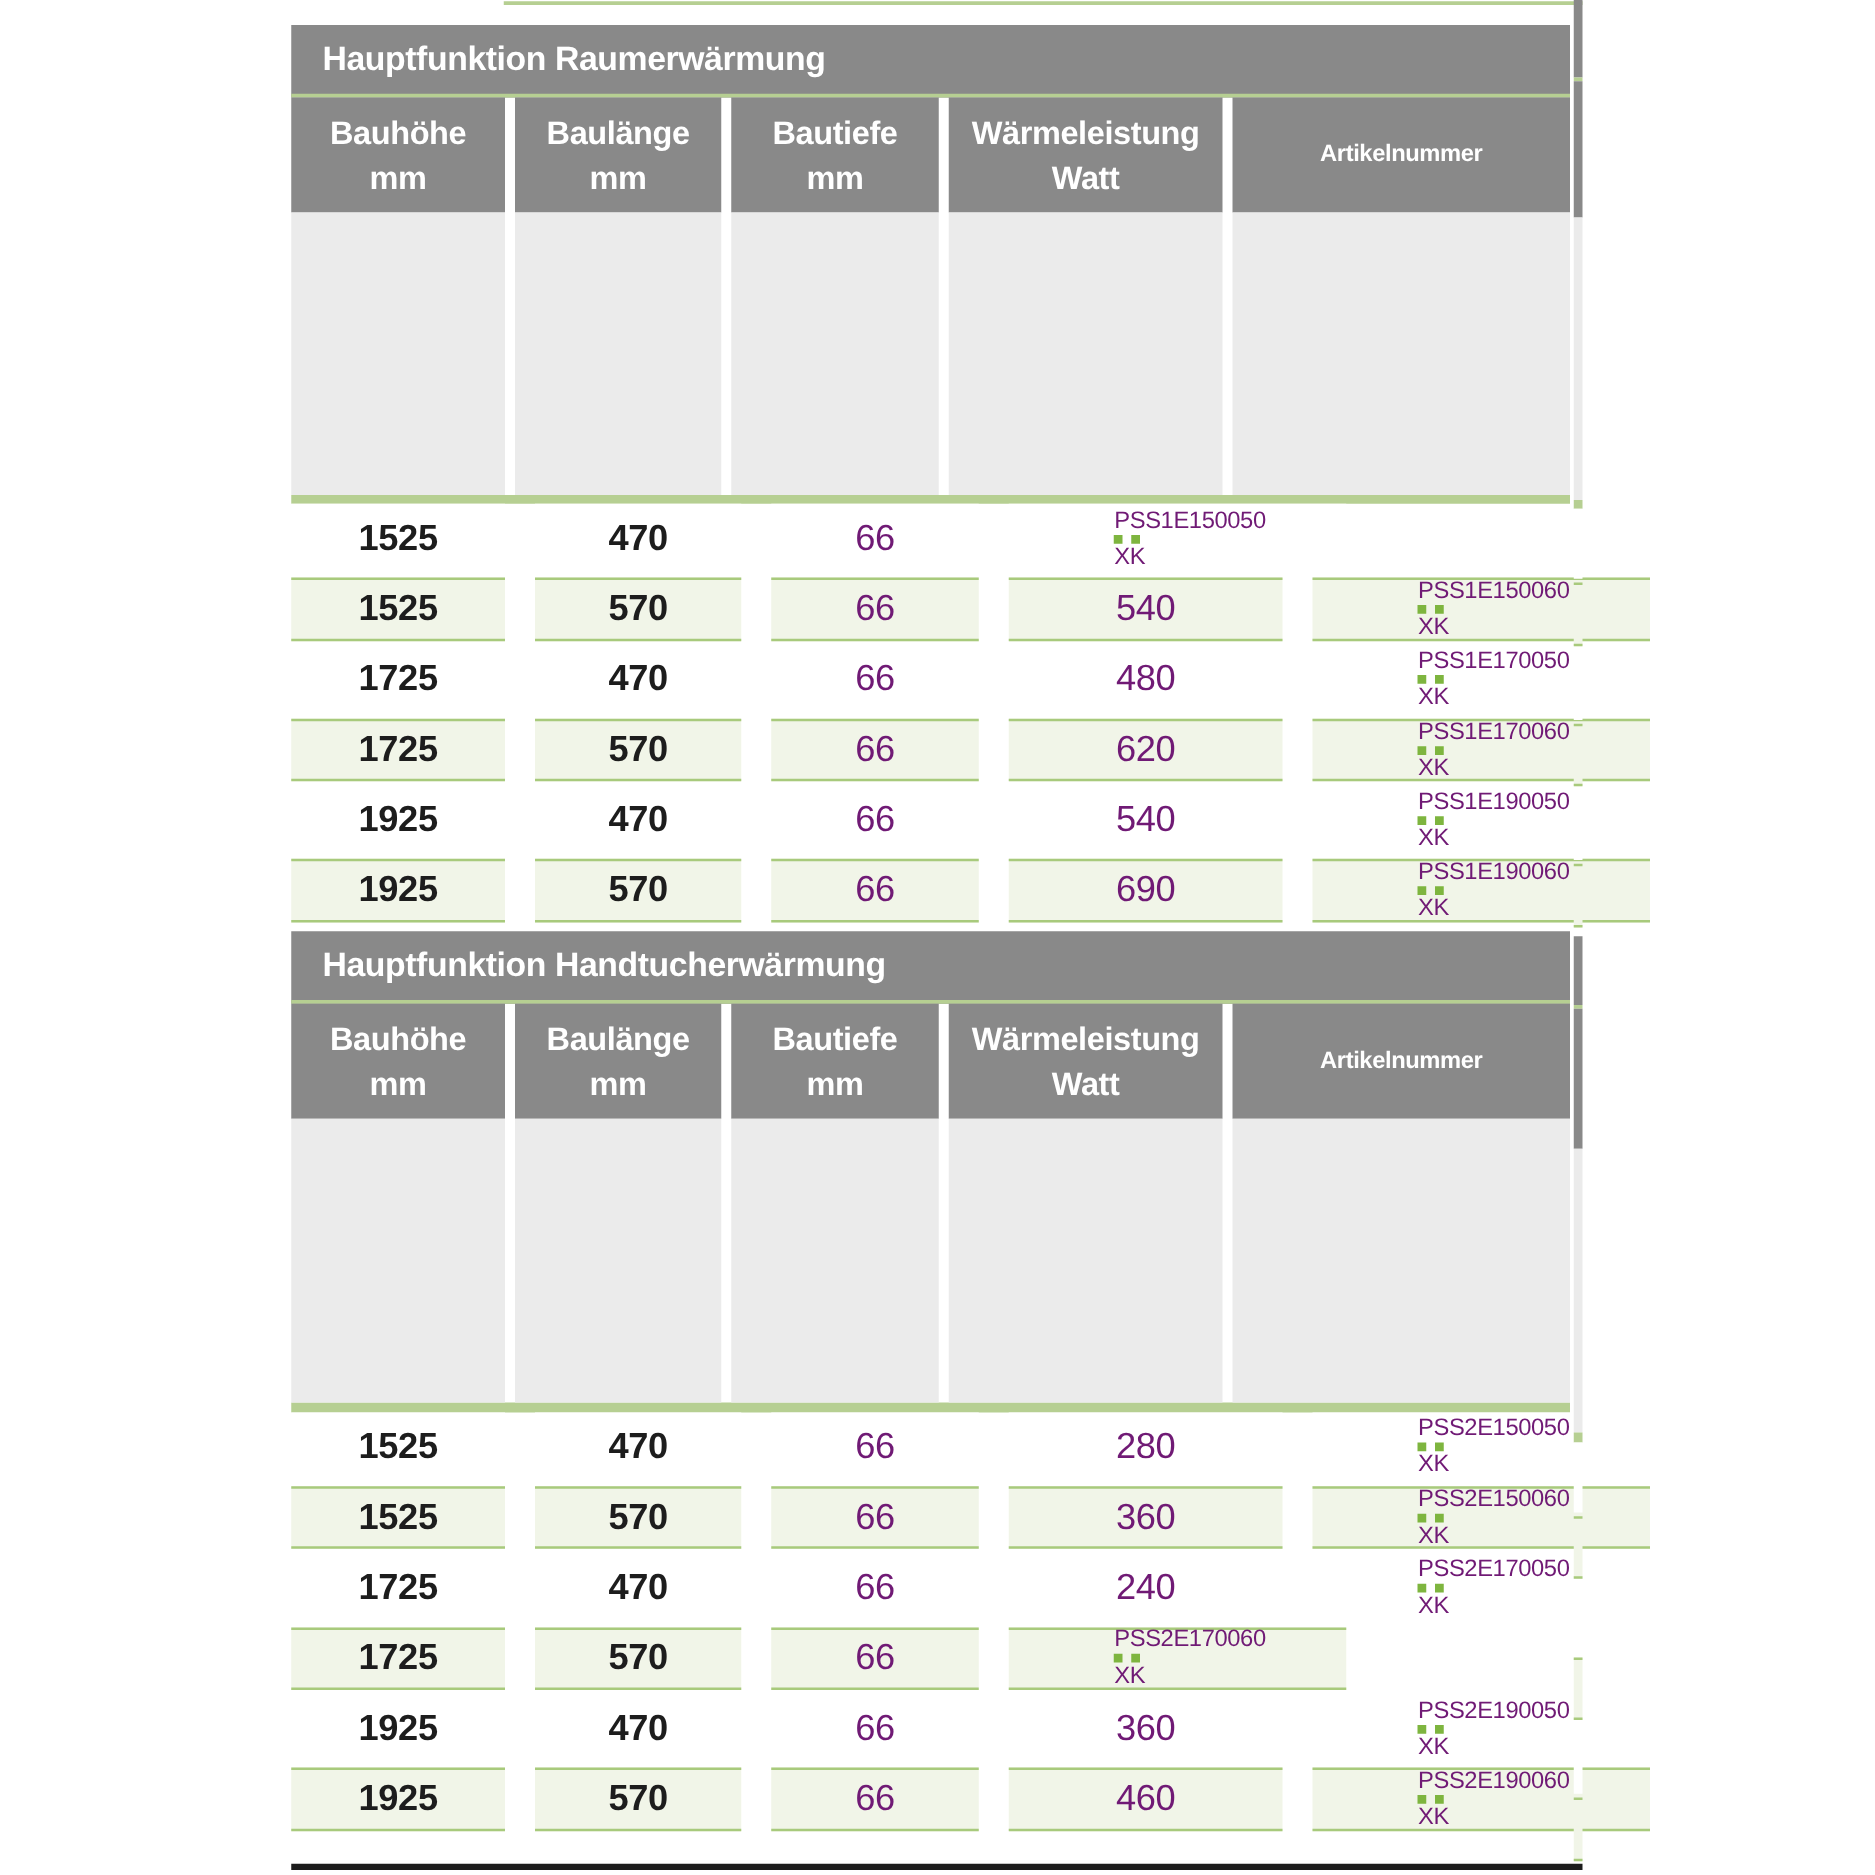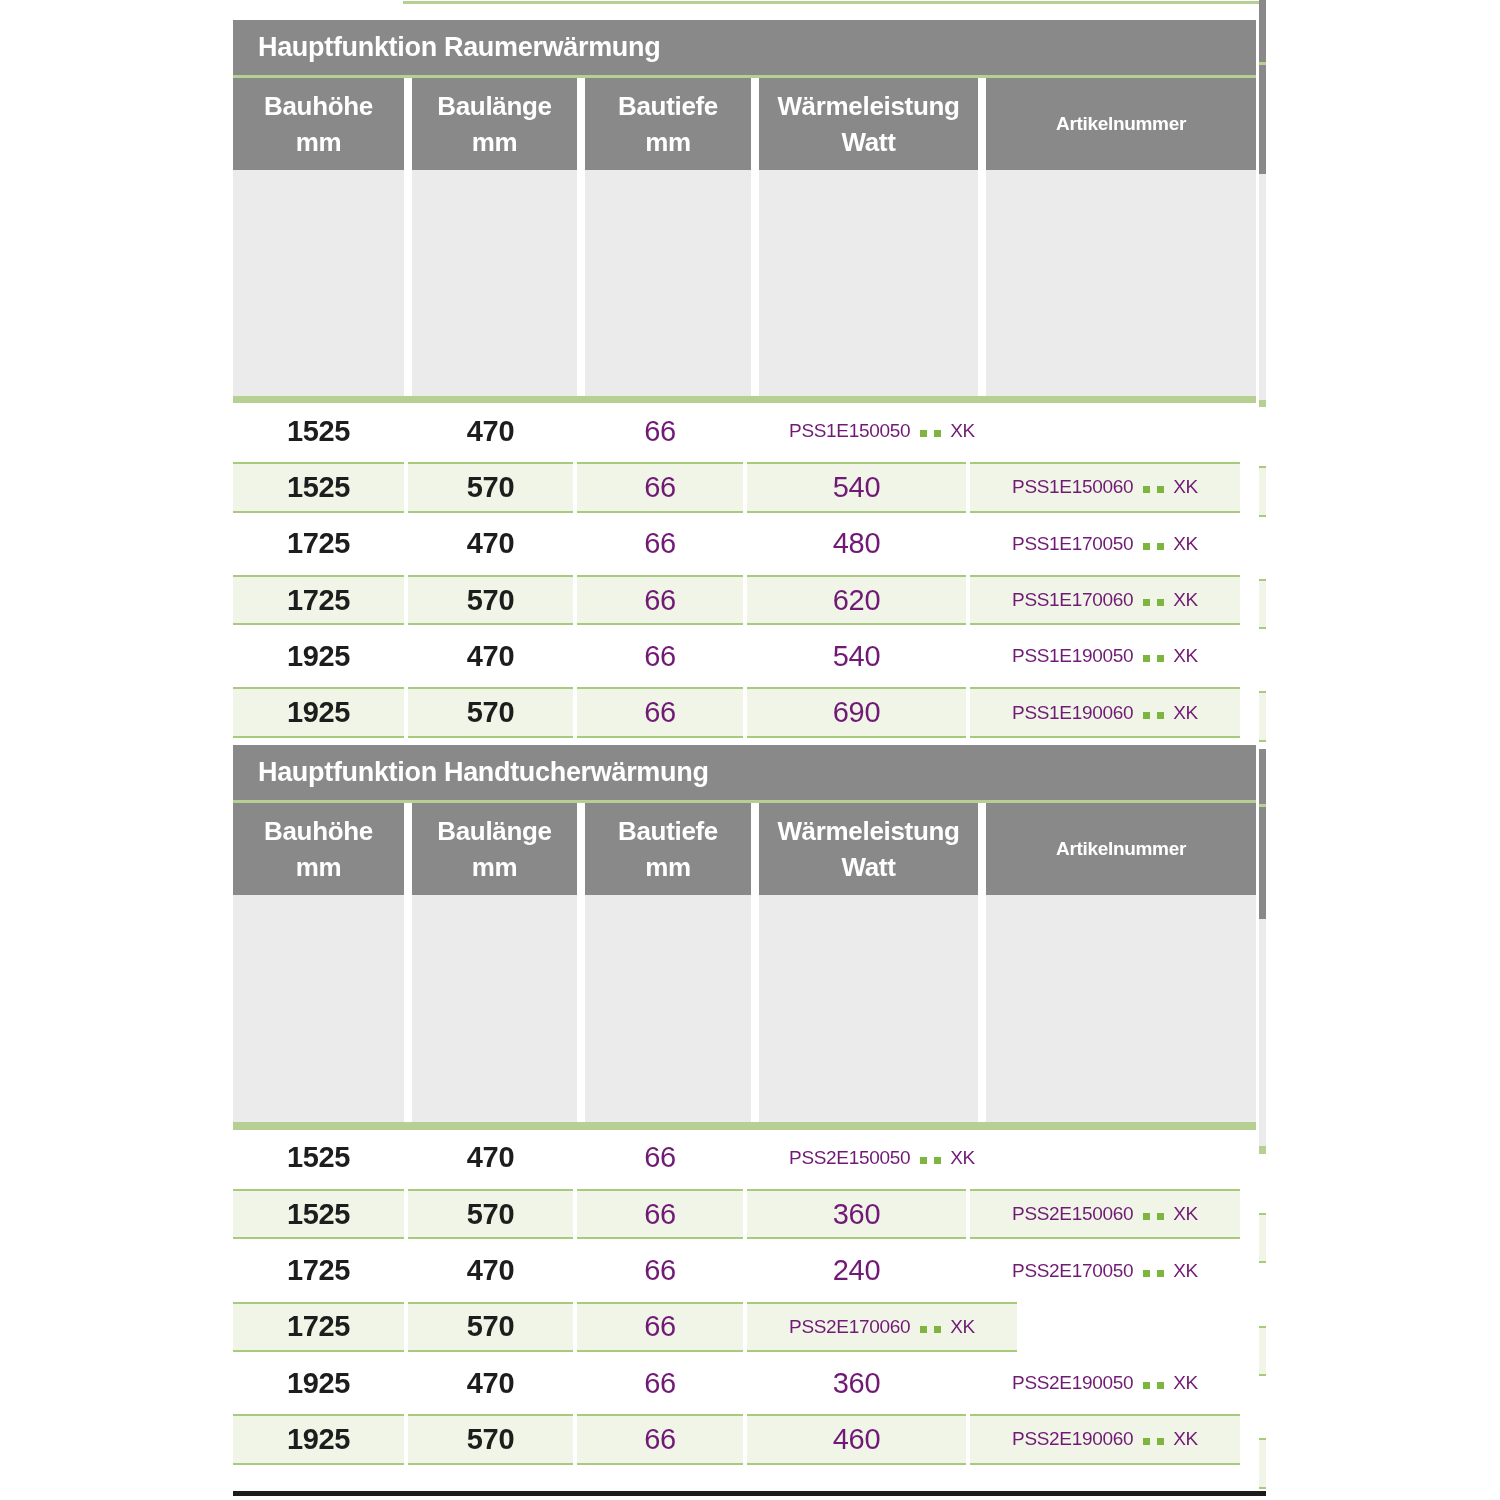--- a/index.html
+++ b/index.html
@@ -11,32 +11,32 @@
              display:flex;align-items:center;padding-left:25px;box-sizing:content-box;
              color:#ffffff;font-weight:bold;font-size:27px;}
   .header-row{height:92px;display:flex;gap:8px;}
   .hcell{background:#898989;color:#ffffff;font-weight:bold;font-size:26px;line-height:36px;
          display:flex;flex-direction:column;justify-content:center;align-items:center;text-align:center;}
   .empty-row{height:226px;display:flex;gap:8px;}
   .empty-row.t2{height:227px;}
   .ecell{background:#ebebeb;height:100%;}
   .green-bar{height:7px;background:#b6cf92;}
   .green-bar.t2{height:8px;}
-  .row{height:56.3px;display:flex;gap:4px;text-align:right;}
+  .row{height:56.3px;display:flex;gap:24px;text-align:right;}
   .cell{display:flex;justify-content:center;align-items:center;
         font-size:29px;color:#701a75;background:#ffffff;}
   .row.tint .cell{background:#f1f5e8;border-top:2px solid #a8ca7c;border-bottom:2px solid #a8ca7c;
                   margin:3px 0;height:auto;}
   .c1{flex:0 0 171px;}
   .c2{flex:0 0 165px;}
   .c3{flex:0 0 166px;}
   .c4{flex:0 0 219px;}
   .c5{flex:0 0 270px;font-size:19px;}
   .bold{font-weight:bold;color:#1d1d1d;}
-  .art{display:inline-flex;align-items:baseline;white-space:nowrap;}
+  .art{display:inline-flex;align-items:baseline;white-space:nowrap;flex-direction:column;}
   .dots{display:inline-flex;gap:7px;margin:0 9px 0 10px;}
   .dots i{display:block;width:7px;height:7px;background:#7eb53f;}
   
   .sliver{position:absolute;left:1259px;top:0;width:7px;}
   .s-gray{background:#898989;}
   .s-green{background:#b6cf92;}
   .s-light{background:#ebebeb;}
   .s-white{background:#ffffff;}
   .srow{height:56.3px;background:#ffffff;}
   .srow.tint{background:#f1f5e8;border-top:2px solid #a8ca7c;border-bottom:2px solid #a8ca7c;
@@ -217,20 +217,21 @@
         <div class="ecell c3"></div>
         <div class="ecell c4"></div>
         <div class="ecell c5"></div>
       </div>
       <div class="green-bar t2"></div>
 
       <div class="row">
         <div class="cell c1 bold">1525</div>
         <div class="cell c2 bold">470</div>
         <div class="cell c3">66</div>
+        <div class="cell c4">280</div>
         <div class="cell c5">
           <span class="art">
               <span>PSS2E150050</span>
               <span class="dots">
                 <i></i>
                 <i></i>
               </span>
               <span>XK</span>
             </span>
         </div>

